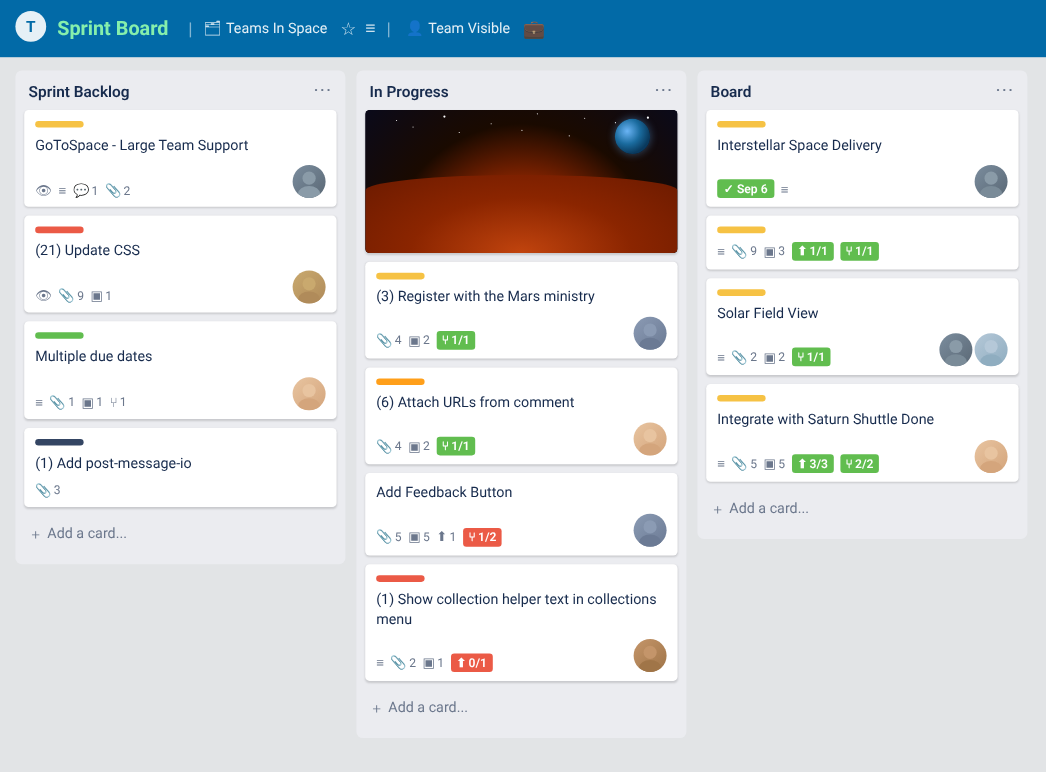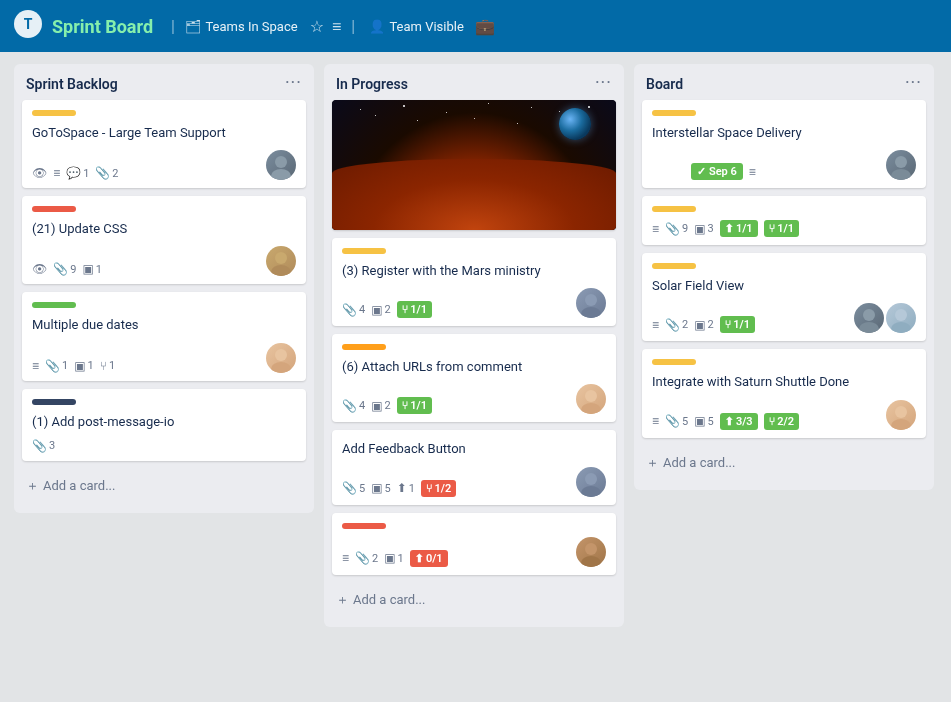--- a/index.html
+++ b/index.html
@@ -253,21 +253,20 @@
     .date-badge {
       display: inline-flex;
       align-items: center;
       gap: 3px;
       background: #61bd4f;
       color: #fff;
       border-radius: 3px;
       padding: 2px 6px;
       font-size: 11px;
       font-weight: 600;
-      margin-left: 39px;
     }
 
     .upload-badge {
       display: inline-flex;
       align-items: center;
       gap: 2px;
       background: #61bd4f;
       color: #fff;
       border-radius: 3px;
       padding: 2px 5px;
@@ -477,20 +476,21 @@
                 <circle cx="15" cy="12" r="6" fill="#8b9bb4"></circle>
                 <ellipse cx="15" cy="26" rx="10" ry="7" fill="#6b7a94"></ellipse>
               </svg>
           </div>
         </div>
       </div>
     </div>
 
     <div class="card">
       <div class="card-label" style="background:#eb5a46"></div>
+      <div class="card-title">(1) Show collection helper text in collections menu</div>
       <div class="card-row">
         <div class="card-meta">
           <span class="card-meta-item">
               <span class="icon">≡</span>
             </span>
           <span class="card-meta-item"><span class="icon">📎</span> 2</span>
           <span class="card-meta-item"><span class="icon">▣</span> 1</span>
           <span class="card-badge red"><span>⬆</span> 0/1</span>
         </div>
         <div class="card-avatars">

